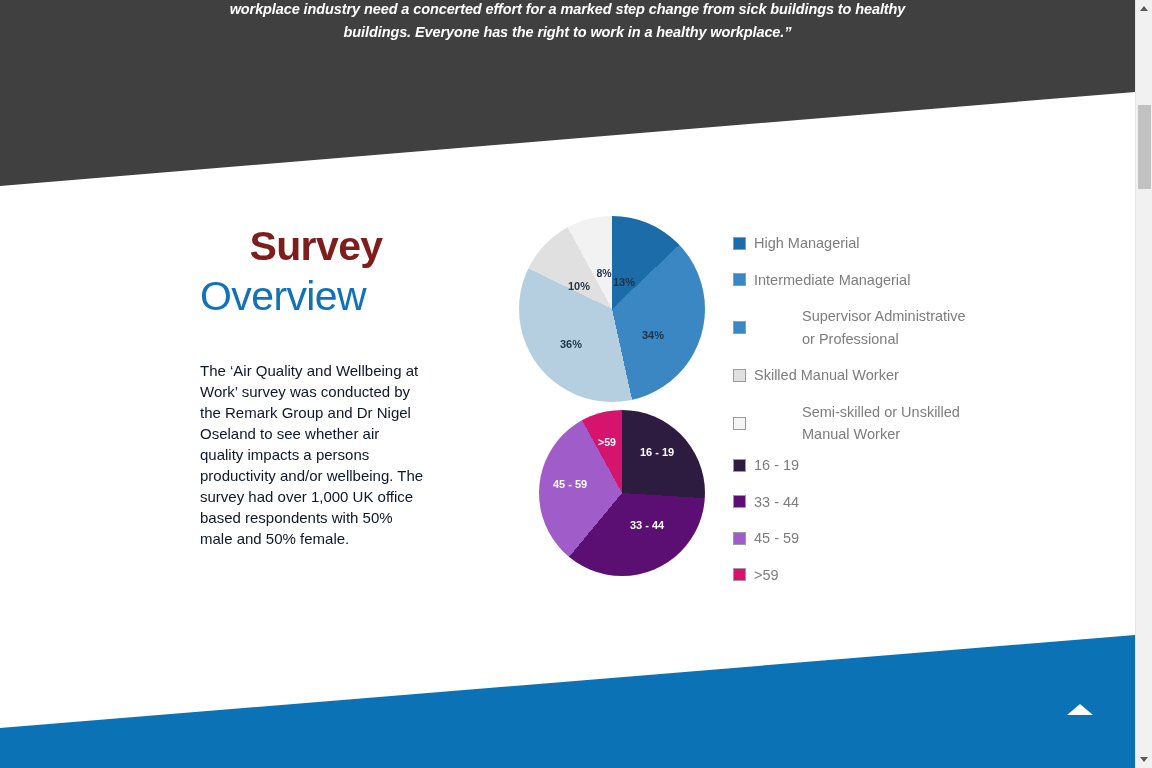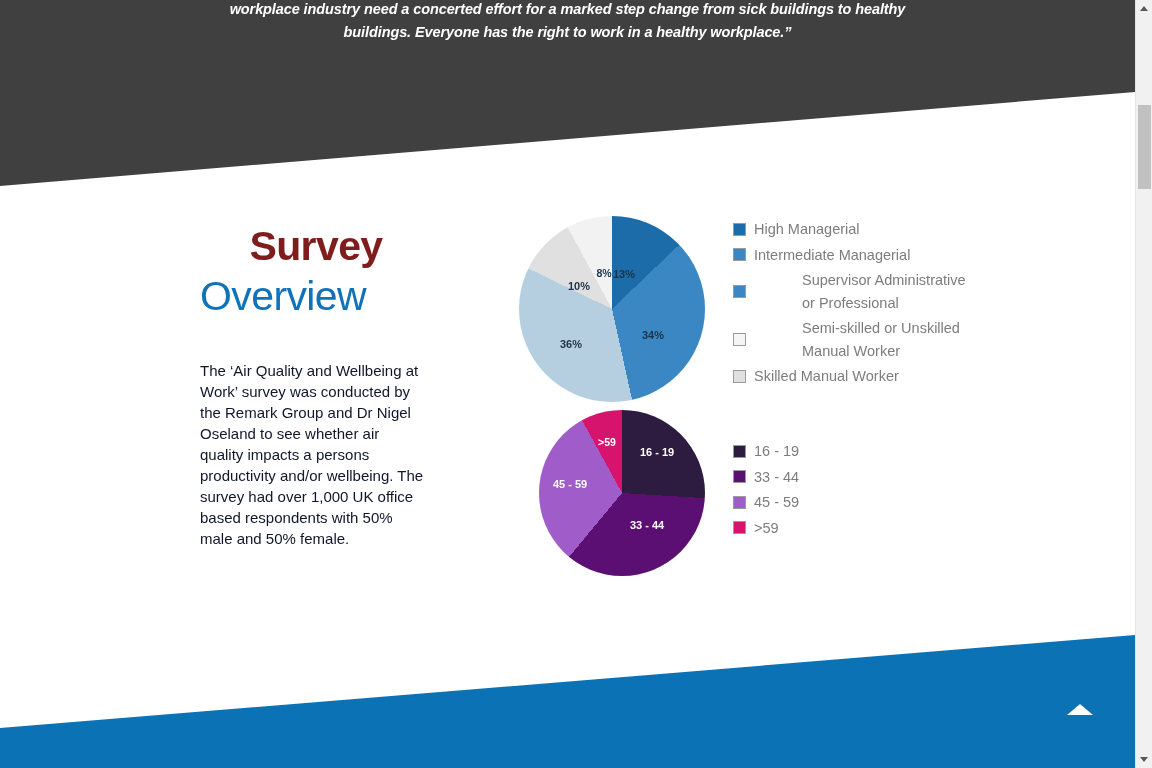--- a/index.html
+++ b/index.html
@@ -156,20 +156,21 @@
     position: absolute;
     left: 228px;
   }
   .legend-1 { top: 28px; }
   .legend-2 { top: 52px; }
 
   .legend-row {
     display: flex;
     align-items: center;
     margin-bottom: 3px;
+    margin-top: 14px;
   }
   .legend-row.two-line { align-items: center; gap: 48px; }
 
   .swatch {
     flex: 0 0 auto;
     width: 13px;
     height: 13px;
     border: 1px solid #9b9b9b;
     margin-right: 8px;
   }
@@ -238,49 +239,49 @@
         <div class="title-1">Survey</div>
         <div class="title-2">Overview</div>
         <div class="blurb">The ‘Air Quality and Wellbeing at Work’ survey was conducted by the Remark Group and Dr Nigel Oseland to see whether air quality impacts a persons productivity and/or wellbeing. The survey had over 1,000 UK office based respondents with 50% male and 50% female.</div>
       </div>
 
       <div class="charts">
 
         <div class="chart-block">
           <div class="pie pie-1" id="pie1" style="background: conic-gradient(rgb(27, 108, 168) 0deg, rgb(27, 108, 168) 46.337deg, rgb(58, 135, 196) 46.337deg, rgb(58, 135, 196) 167.525deg, rgb(181, 207, 224) 167.525deg, rgb(181, 207, 224) 295.842deg, rgb(224, 224, 224) 295.842deg, rgb(224, 224, 224) 331.485deg, rgb(242, 242, 242) 331.485deg, rgb(242, 242, 242) 360deg);"></div>
 
-          <div class="slice-label" style="left:119px; top:84px;">13%</div>
+          <div class="slice-label" style="left:119px; top:92px;">13%</div>
           <div class="slice-label" style="left:128px; top:145px;margin-left:20px;">34%</div>
           <div class="slice-label" style="left:66px; top:154px;">36%</div>
           <div class="slice-label" style="left:74px; top:96px;">10%</div>
           <div class="slice-label small" style="left:99px; top:83px;">8%</div>
 
           <div class="legend legend-1">
             <div class="legend-row">
               <span class="swatch" style="background:#1b6ca8"></span>
               <span class="legend-label">High Managerial</span>
             </div>
             <div class="legend-row">
               <span class="swatch" style="background:#3a87c4"></span>
               <span class="legend-label">Intermediate Managerial</span>
             </div>
             <div class="legend-row two-line">
               <span class="swatch" style="background:#3a87c4"></span>
               <span class="legend-label">Supervisor Administrative
 or Professional</span>
             </div>
+            <div class="legend-row">
+              <span class="swatch" style="background:#e0e0e0"></span>
+              <span class="legend-label">Skilled Manual Worker</span>
+            </div>
             <div class="legend-row two-line">
               <span class="swatch" style="background:#f5f5f5"></span>
               <span class="legend-label">Semi-skilled or Unskilled
 Manual Worker</span>
             </div>
-            <div class="legend-row">
-              <span class="swatch" style="background:#e0e0e0"></span>
-              <span class="legend-label">Skilled Manual Worker</span>
-            </div>
           </div>
         </div>
 
         <div class="chart-block second">
           <div class="pie pie-2" id="pie2" style="background: conic-gradient(rgb(45, 27, 64) 0deg, rgb(45, 27, 64) 93.6deg, rgb(92, 15, 114) 93.6deg, rgb(92, 15, 114) 219.6deg, rgb(160, 92, 200) 219.6deg, rgb(160, 92, 200) 331.2deg, rgb(214, 20, 110) 331.2deg, rgb(214, 20, 110) 360deg);"></div>
 
           <div class="slice-label light" style="left:152px; top:64px;">16 - 19</div>
           <div class="slice-label light" style="left:142px; top:137px;">33 - 44</div>
           <div class="slice-label light" style="left:65px; top:96px;">45 - 59</div>
           <div class="slice-label light small" style="left:102px; top:54px;">&gt;59</div>

